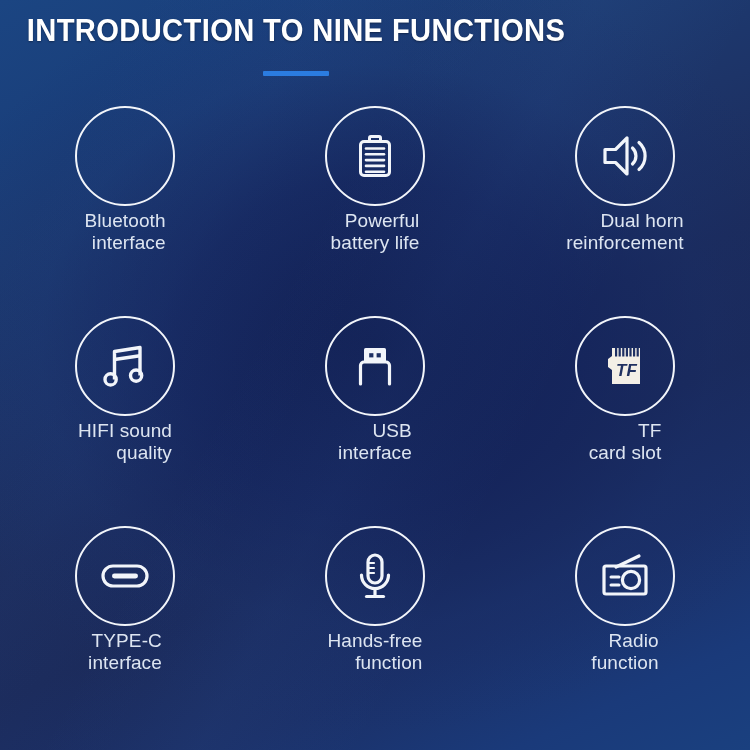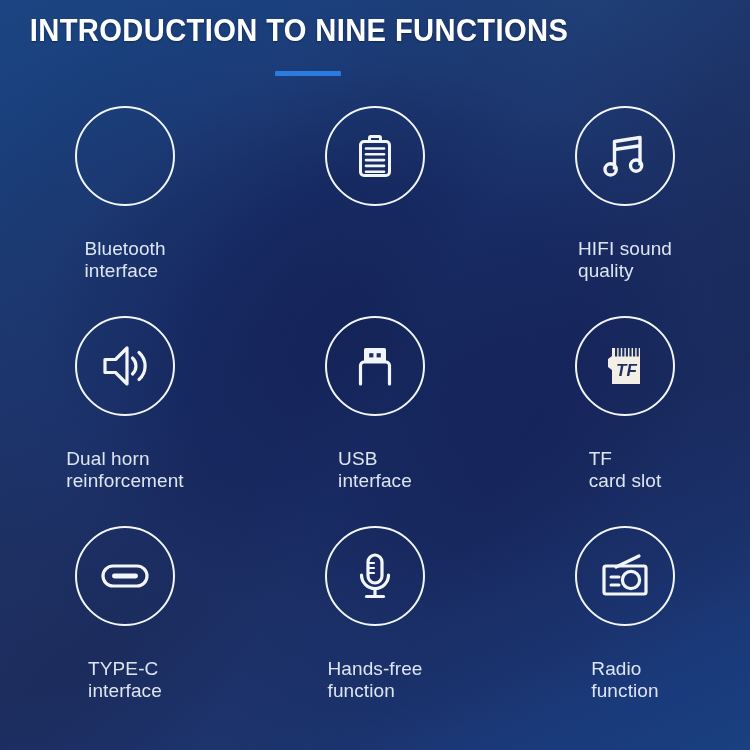--- a/index.html
+++ b/index.html
@@ -34,23 +34,23 @@
     inset: 0;
     background:
       linear-gradient(118deg, rgba(70,130,210,0.00) 38%, rgba(70,130,210,0.055) 52%, rgba(70,130,210,0.00) 66%),
       linear-gradient(-62deg, rgba(60,110,190,0.00) 55%, rgba(60,110,190,0.05) 72%, rgba(60,110,190,0.00) 88%);
     pointer-events: none;
   }
 
   
   #header {
     position: absolute;
-    top: 0; left: 12px;
+    top: 0; left: 0;
     width: 592px;
-    text-align: left;
+    text-align: center;
   }
   #title {
     margin: 0;
     padding-top: 13px;
     font-size: 31px;
     font-weight: bold;
     letter-spacing: 0.4px;
     color: #ffffff;
     white-space: nowrap;
     transform: scaleX(0.94);
@@ -85,22 +85,22 @@
     width: 100px;
     height: 100px;
     border: 2px solid #f2f5fa;
     border-radius: 50%;
     display: flex;
     align-items: center;
     justify-content: center;
     box-sizing: border-box;
   }
   .label {
-    margin-top: 32px;
-    text-align: left;
+    margin-top: 4px;
+    text-align: right;
     color: #dde5f1;
     font-size: 19px;
     line-height: 1.18;
     letter-spacing: 0.1px;
   }
   .label .l2 { display: block; }
 
   .glyph { display: block; }
 </style>
 </head>
@@ -135,48 +135,52 @@
           </g>
           <g stroke="#f2f5fa" stroke-width="2.6" stroke-linecap="round">
             <line x1="19" y1="20.5" x2="37" y2="20.5"></line>
             <line x1="19" y1="26.3" x2="37" y2="26.3"></line>
             <line x1="19" y1="32.1" x2="37" y2="32.1"></line>
             <line x1="19" y1="37.9" x2="37" y2="37.9"></line>
             <line x1="19" y1="43.7" x2="37" y2="43.7"></line>
           </g>
         </svg>
       </div>
+      <div class="label">
+        <span>Powerful</span>
+        <span class="l2">battery life</span>
+      </div>
+    </div>
+
+    <div class="cell">
+      <div class="circle">
+        <svg class="glyph" width="58" height="58" viewBox="0 0 58 58">
+          <path d="M9 22.5 H19.5 L31 11 V47 L19.5 35.5 H9 Z" fill="none" stroke="#f2f5fa" stroke-width="3.2" stroke-linejoin="round"></path>
+          <path d="M36.5 21 A11 11 0 0 1 36.5 37" fill="none" stroke="#f2f5fa" stroke-width="3.2" stroke-linecap="round"></path>
+          <path d="M43 15.5 A18 18 0 0 1 43 42.5" fill="none" stroke="#f2f5fa" stroke-width="3.2" stroke-linecap="round"></path>
+        </svg>
+      </div>
+      <div class="label">
+        <span>Dual horn</span>
+        <span class="l2">reinforcement</span>
+      </div>
     </div>
 
     <div class="cell">
       <div class="circle">
         <svg class="glyph" width="56" height="56" viewBox="0 0 56 56">
           <path d="M17.5 41.5 L17.5 13.5 L43 9.5 L43 37.5" fill="none" stroke="#f2f5fa" stroke-width="3.4" stroke-linejoin="round"></path>
           <line x1="17.5" y1="21.5" x2="43" y2="17.8" stroke="#f2f5fa" stroke-width="3.4"></line>
           <circle cx="13.6" cy="41.4" r="5.6" fill="none" stroke="#f2f5fa" stroke-width="3.4"></circle>
           <circle cx="39.1" cy="37.6" r="5.6" fill="none" stroke="#f2f5fa" stroke-width="3.4"></circle>
         </svg>
       </div>
       <div class="label">
         <span>HIFI sound</span>
         <span class="l2">quality</span>
-      </div>
-    </div>
-
-    <div class="cell">
-      <div class="circle">
-        <svg class="glyph" width="58" height="58" viewBox="0 0 58 58">
-          <path d="M9 22.5 H19.5 L31 11 V47 L19.5 35.5 H9 Z" fill="none" stroke="#f2f5fa" stroke-width="3.2" stroke-linejoin="round"></path>
-          <path d="M36.5 21 A11 11 0 0 1 36.5 37" fill="none" stroke="#f2f5fa" stroke-width="3.2" stroke-linecap="round"></path>
-          <path d="M43 15.5 A18 18 0 0 1 43 42.5" fill="none" stroke="#f2f5fa" stroke-width="3.2" stroke-linecap="round"></path>
-        </svg>
-      </div>
-      <div class="label">
-        <span>Dual horn</span>
-        <span class="l2">reinforcement</span>
       </div>
     </div>
 
     <div class="cell">
       <div class="circle">
         <svg class="glyph" width="56" height="56" viewBox="0 0 56 56">
           <rect x="17" y="10" width="22" height="14" rx="1.6" fill="#f2f5fa"></rect>
           <rect x="22.2" y="15.2" width="4.2" height="4.2" fill="#1d2f63"></rect>
           <rect x="29.6" y="15.2" width="4.2" height="4.2" fill="#1d2f63"></rect>
           <path d="M13.5 46 V27.5 A3.5 3.5 0 0 1 17 24 H39 A3.5 3.5 0 0 1 42.5 27.5 V46" fill="none" stroke="#f2f5fa" stroke-width="3.2" stroke-linecap="round" stroke-linejoin="round"></path>

